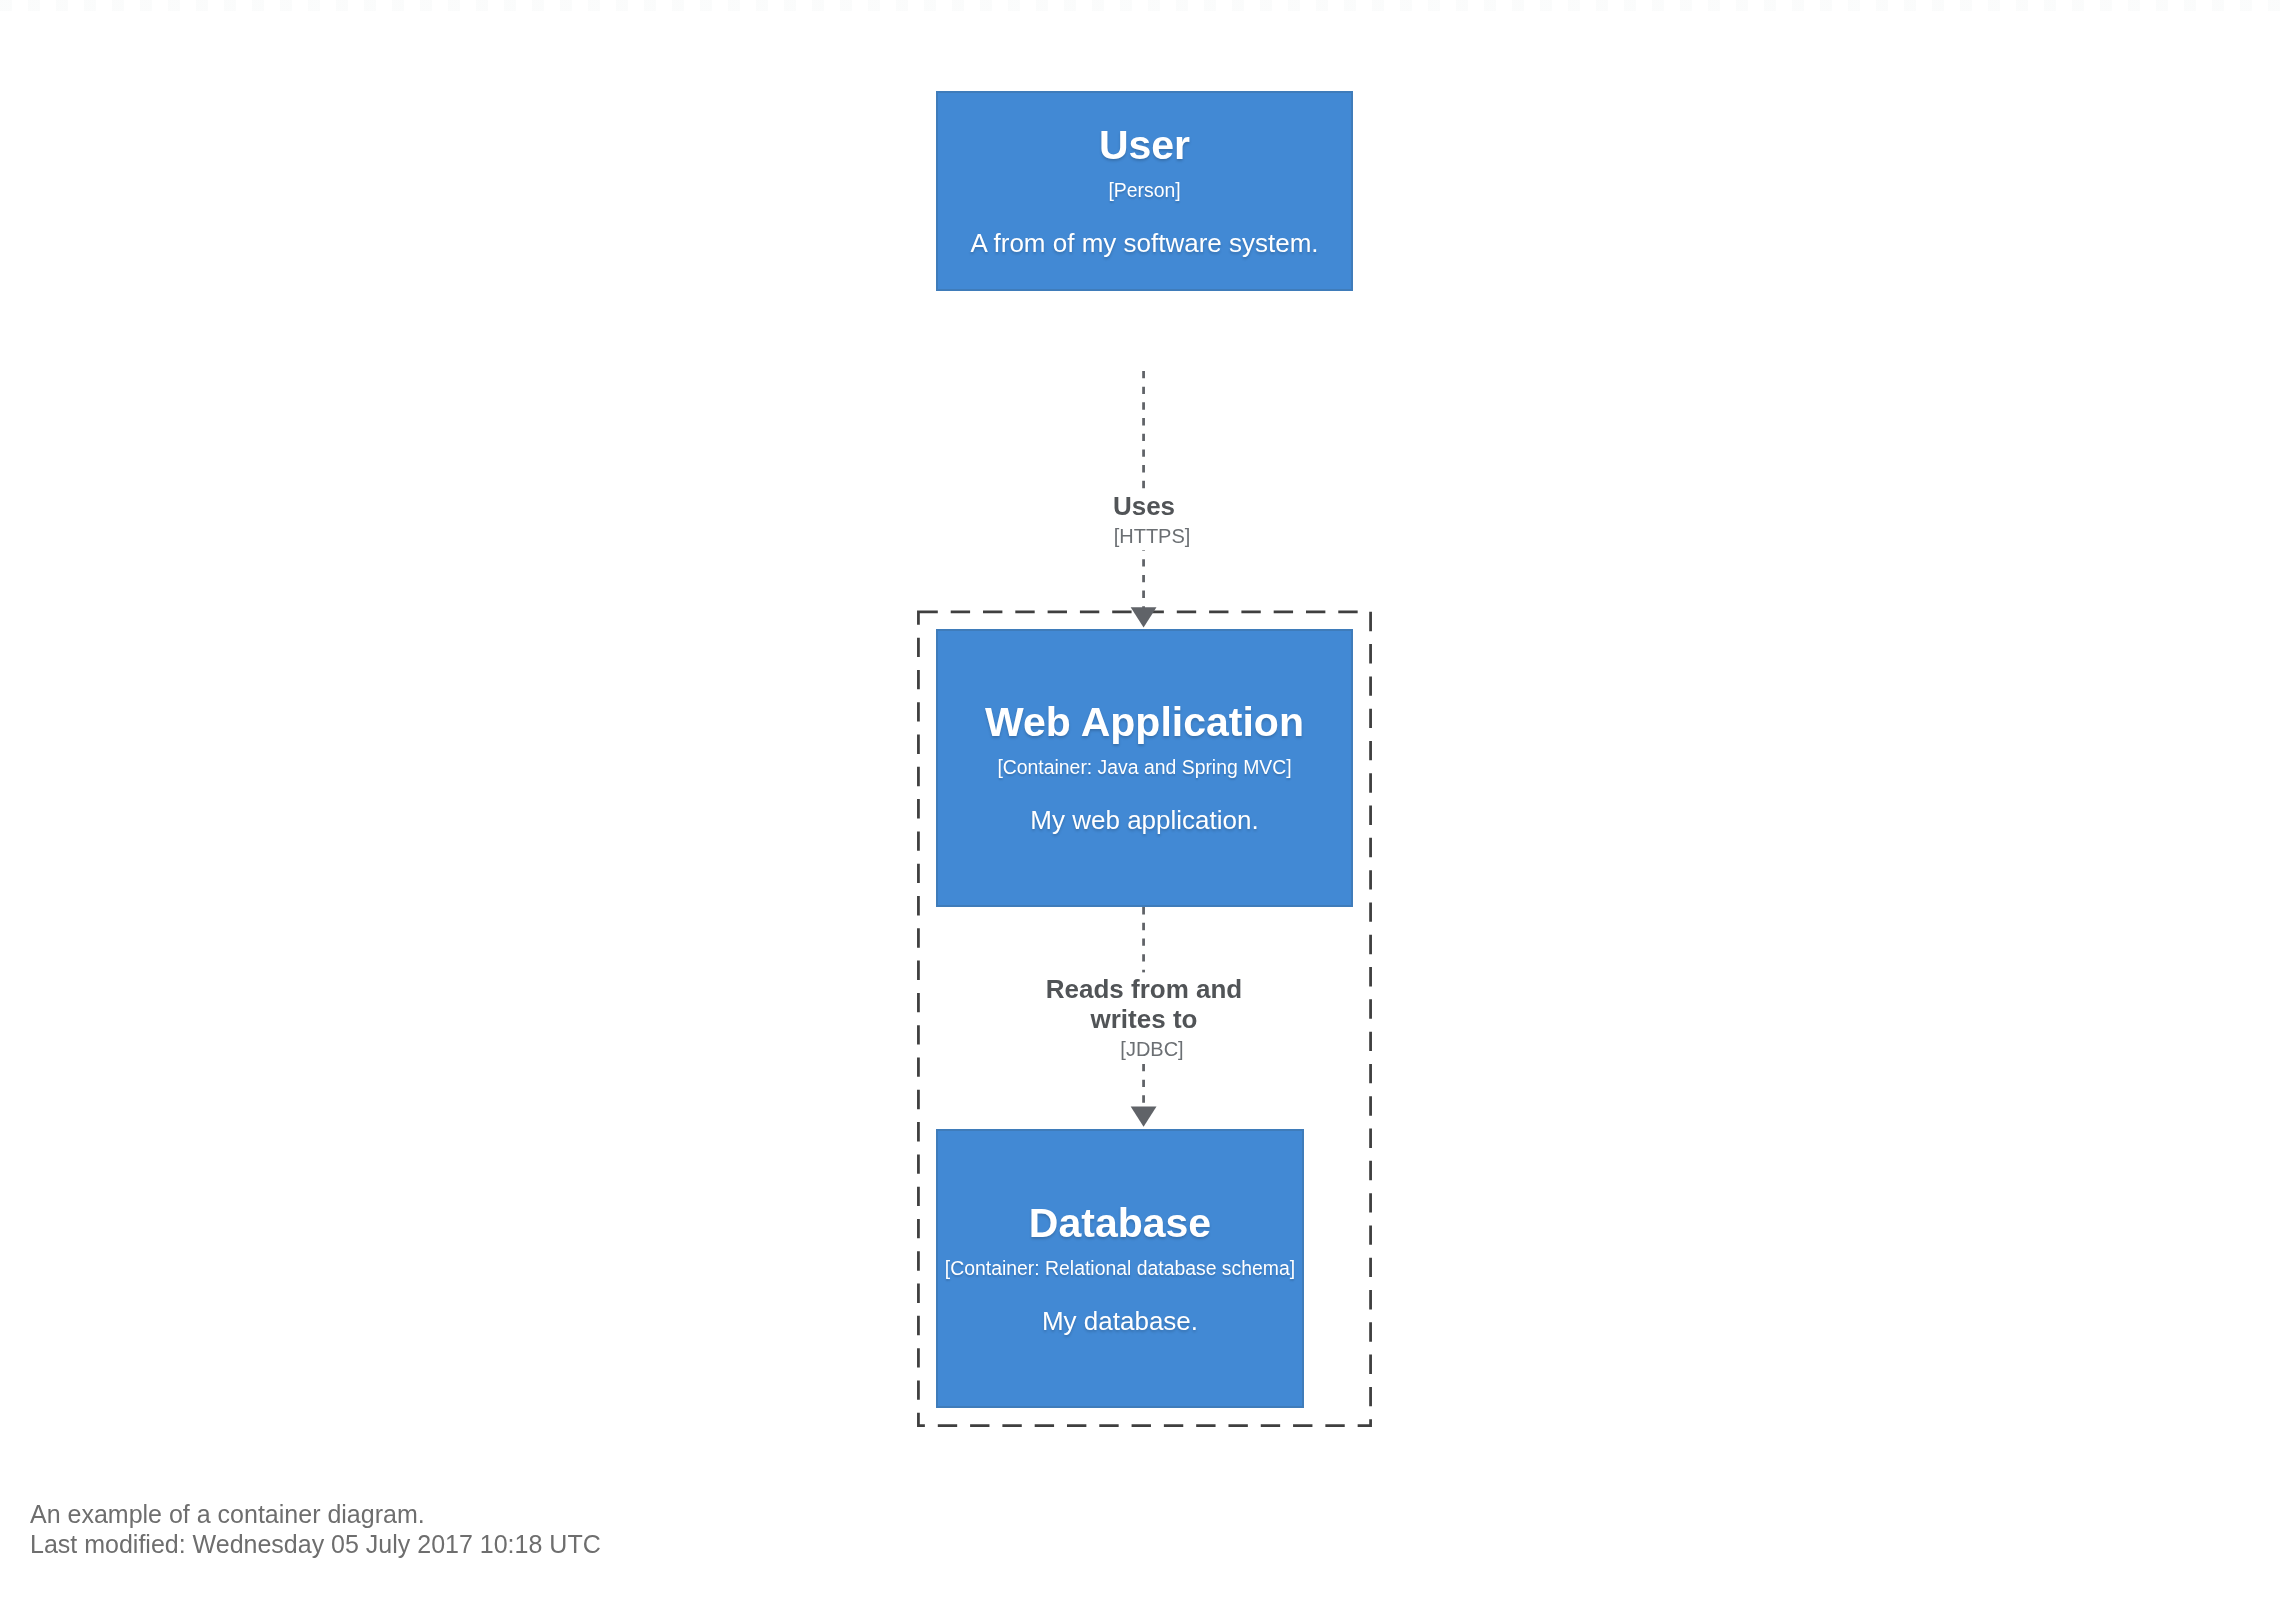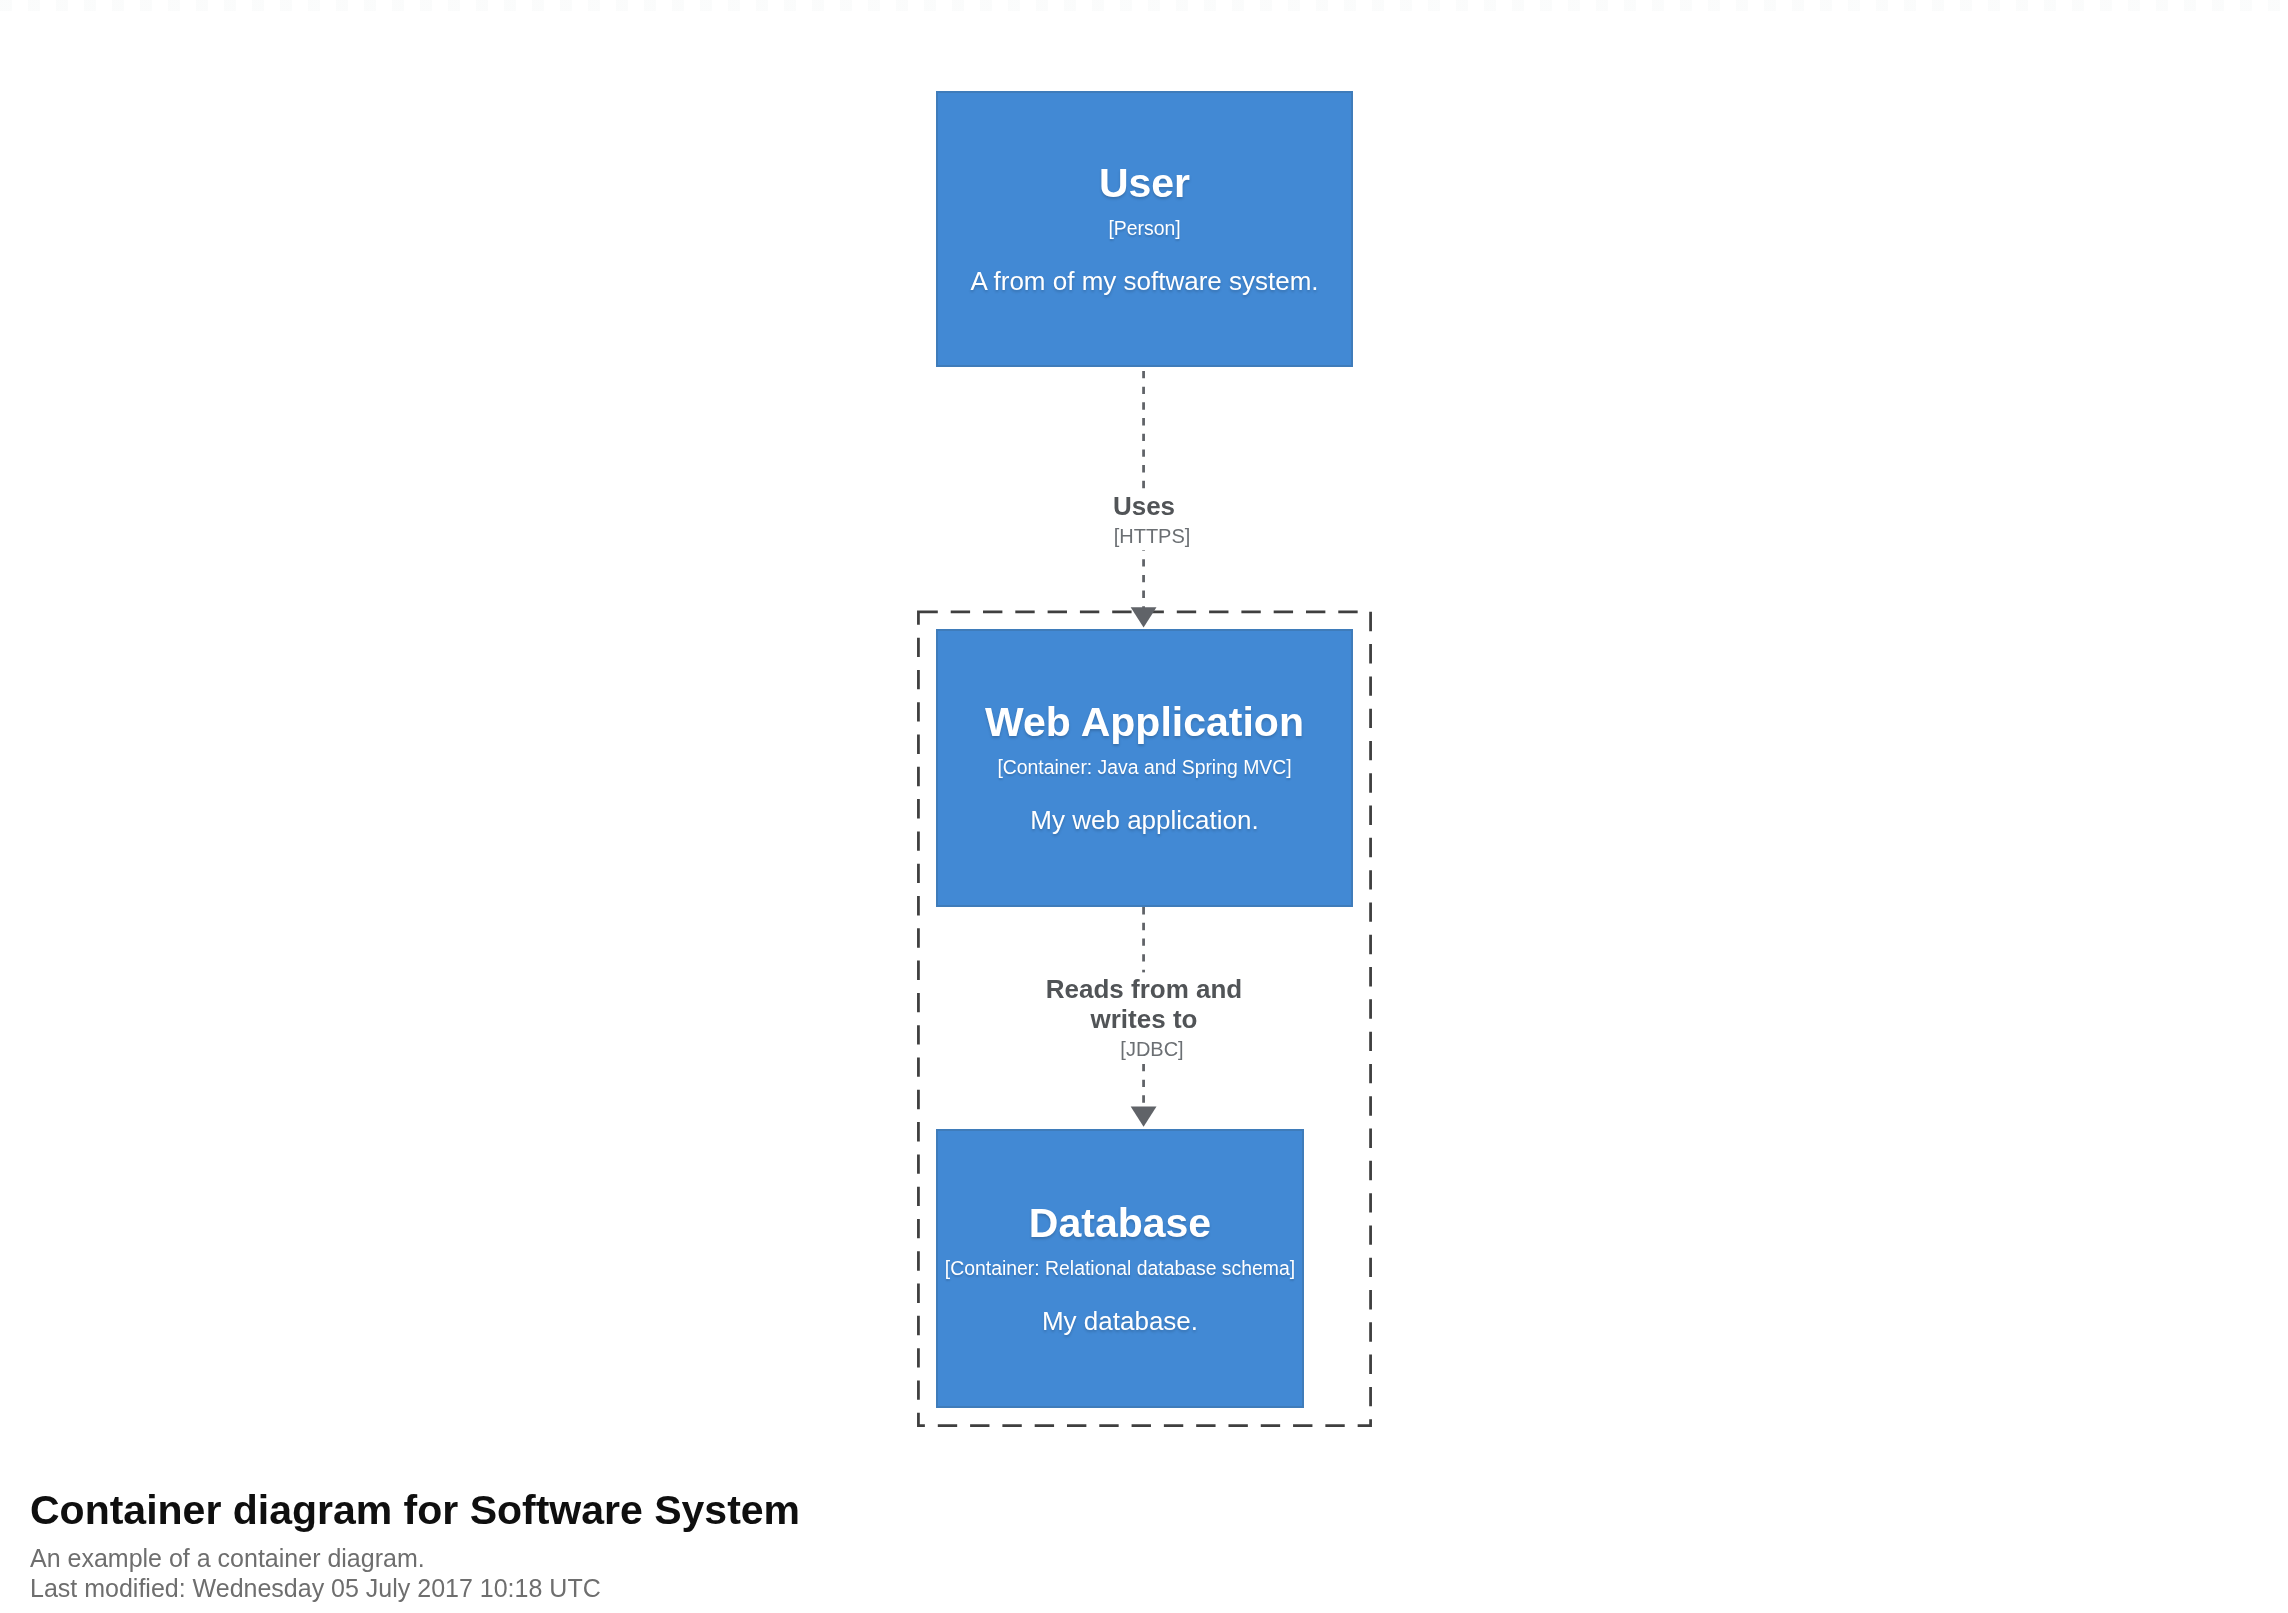--- a/index.html
+++ b/index.html
@@ -27,21 +27,21 @@
     display: flex;
     flex-direction: column;
     align-items: center;
     justify-content: center;
     text-align: center;
     color: var(--element-text);
     background: var(--element-fill);
     border: 2.8px solid var(--element-border);
     cursor: pointer;
   }
-  #el-user { left: 936px; top: 91px;  width: 417px; height: 276px; }
+  #el-user { left: 936px; top: 91px;  width: 417px; height: 200px; }
   #el-web  { left: 936px; top: 629px; width: 417px; height: 278px; }
   #el-db   { left: 936px; top: 1129px; width: 368px; height: 279px; }
 
   .el-name {
     font-size: 41px; font-weight: bold; line-height: 44px;
     text-shadow: 0 1.8px 2.8px rgba(0,0,0,0.18);
   }
   .el-meta {
     font-size: 19.4px; line-height: 24px; margin-top: 11px;
     text-shadow: 0 1.8px 1.8px rgba(0,0,0,0.15);
@@ -123,19 +123,18 @@
     <div class="rel-name">Uses</div>
     <div class="rel-meta">[HTTPS]</div>
   </div>
 
   <div class="rel-label" id="rel-label-2">
     <div class="rel-name">Reads from and writes to</div>
     <div class="rel-meta">[JDBC]</div>
   </div>
 
   <div class="footer">
-    <h1 class="footer-title">Container diagram for Software System</h1>
     <div class="footer-subtitle">An example of a container diagram.</div>
     <div class="footer-modified">Last modified: Wednesday 05 July 2017 10:18 UTC</div>
   </div>
 
 </div>
 
 
 </body></html>

